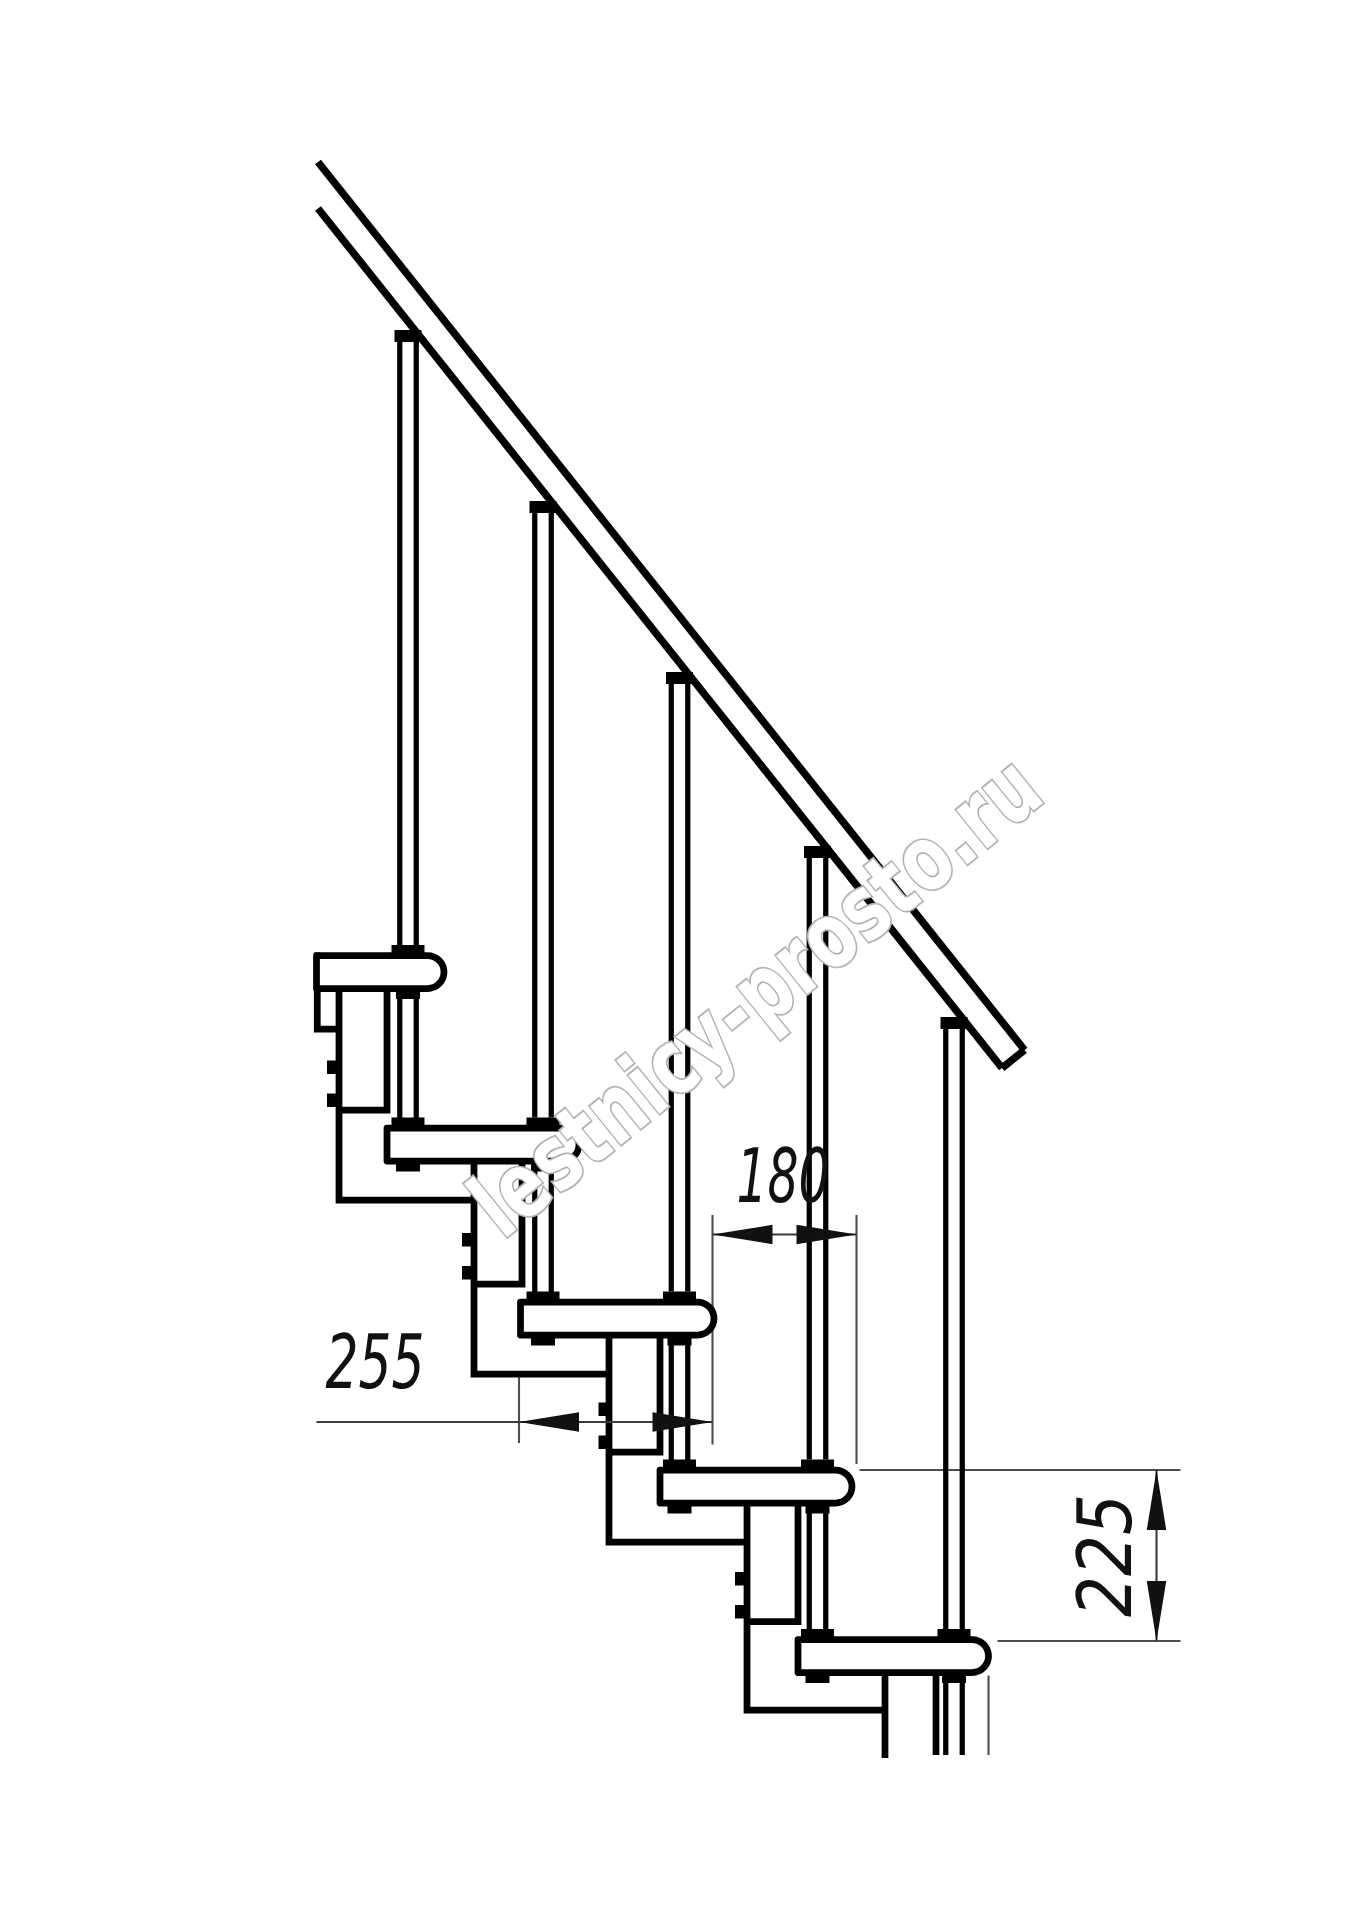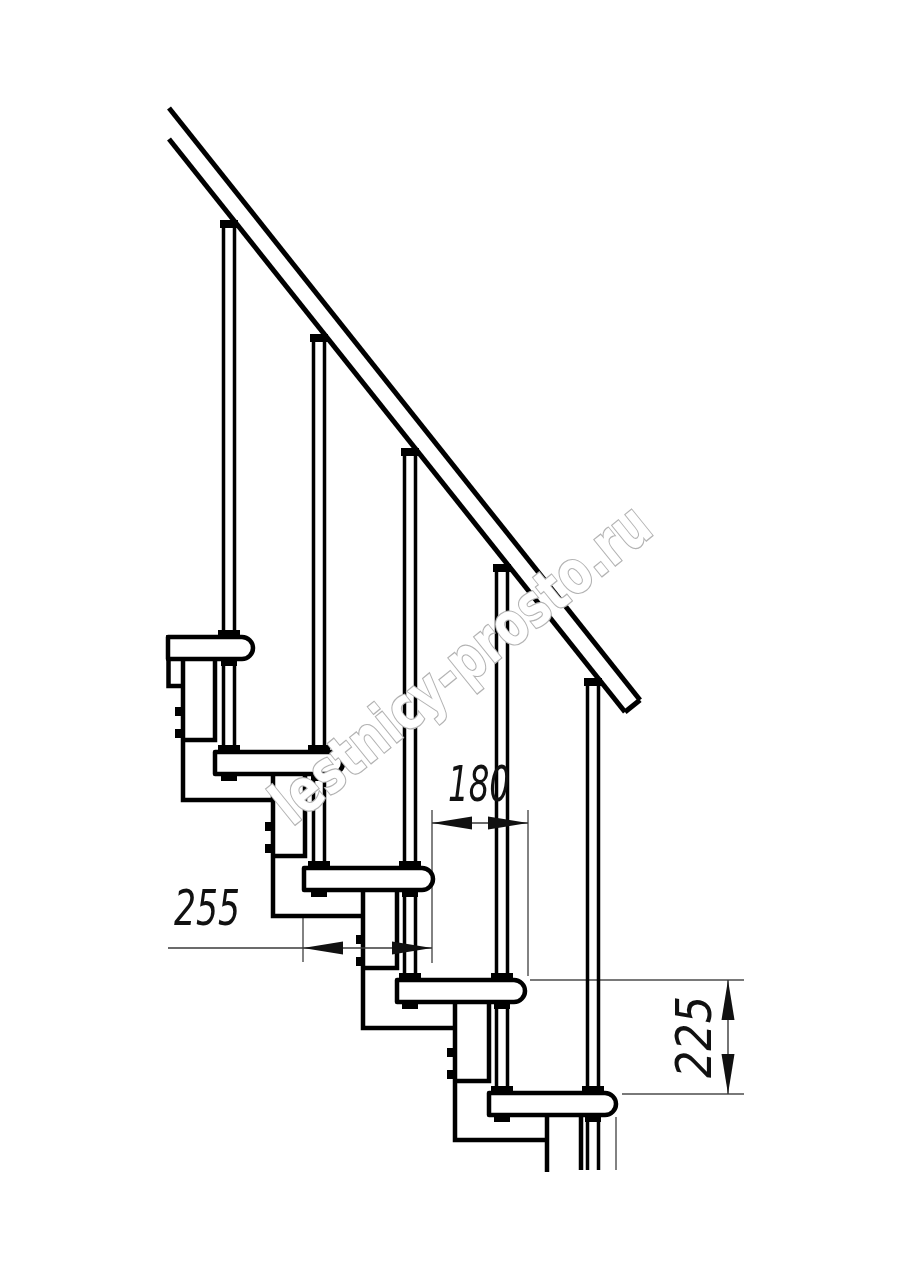--- a/index.html
+++ b/index.html
@@ -1,16 +1,16 @@
 <!DOCTYPE html>
 <html><head>
 <meta charset="utf-8">
 <style>
   html, body { margin: 0; padding: 0; background: #ffffff; }
-  .page { width: 754px; height: 1280px; position: relative; background: #ffffff; overflow: hidden; }
+  .page { width: 754px; height: 1280px; position: relative; background: #ffffff; overflow: hidden; margin-left: 43px; }
   svg { display: block; }
 
   .thick   { stroke: #000000; stroke-width: 4.5; fill: none; stroke-linecap: butt; stroke-linejoin: miter; }
   .medium  { stroke: #000000; stroke-width: 3.5; fill: none; stroke-linecap: butt; }
   .tread   { fill: #ffffff; stroke: #000000; stroke-width: 4.5; stroke-linejoin: round; }
   .fitting { fill: #000000; stroke: none; }
   .extline { stroke: #4d4d4d; stroke-width: 1.4; fill: none; }
   .dimline { stroke: #3a3a3a; stroke-width: 1.4; fill: none; }
   .arrow   { fill: #111111; stroke: none; }
   .dimtext {

